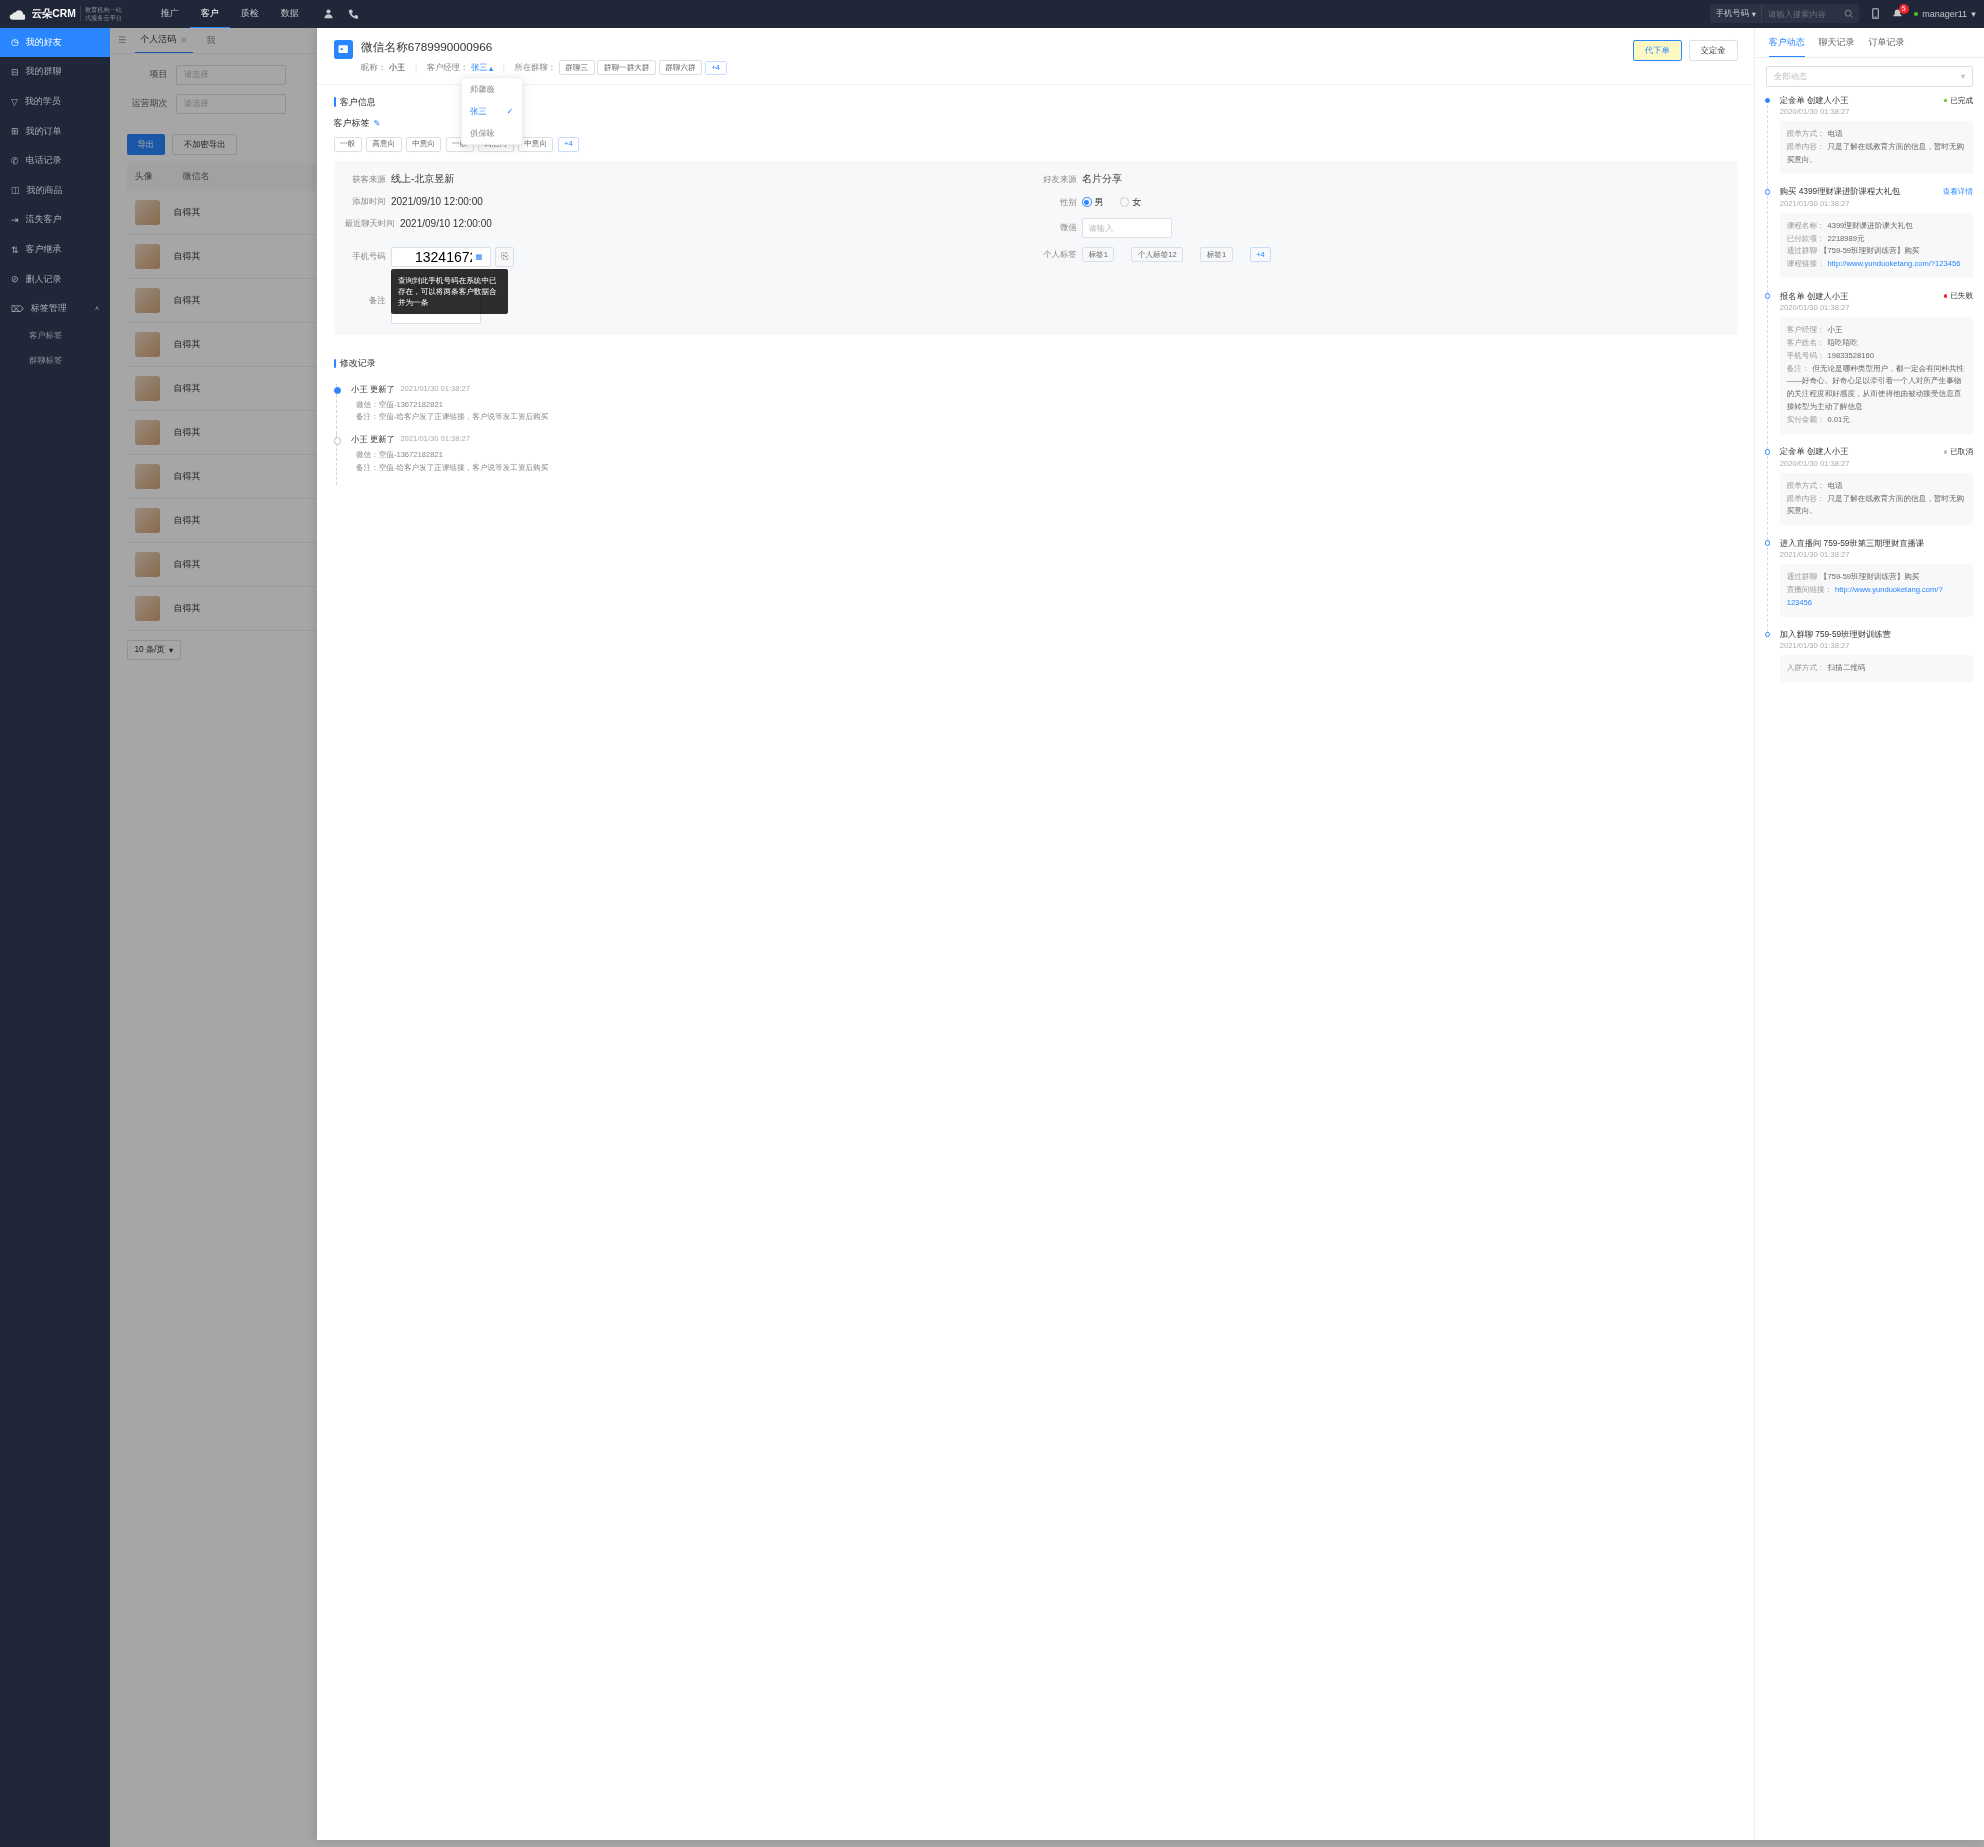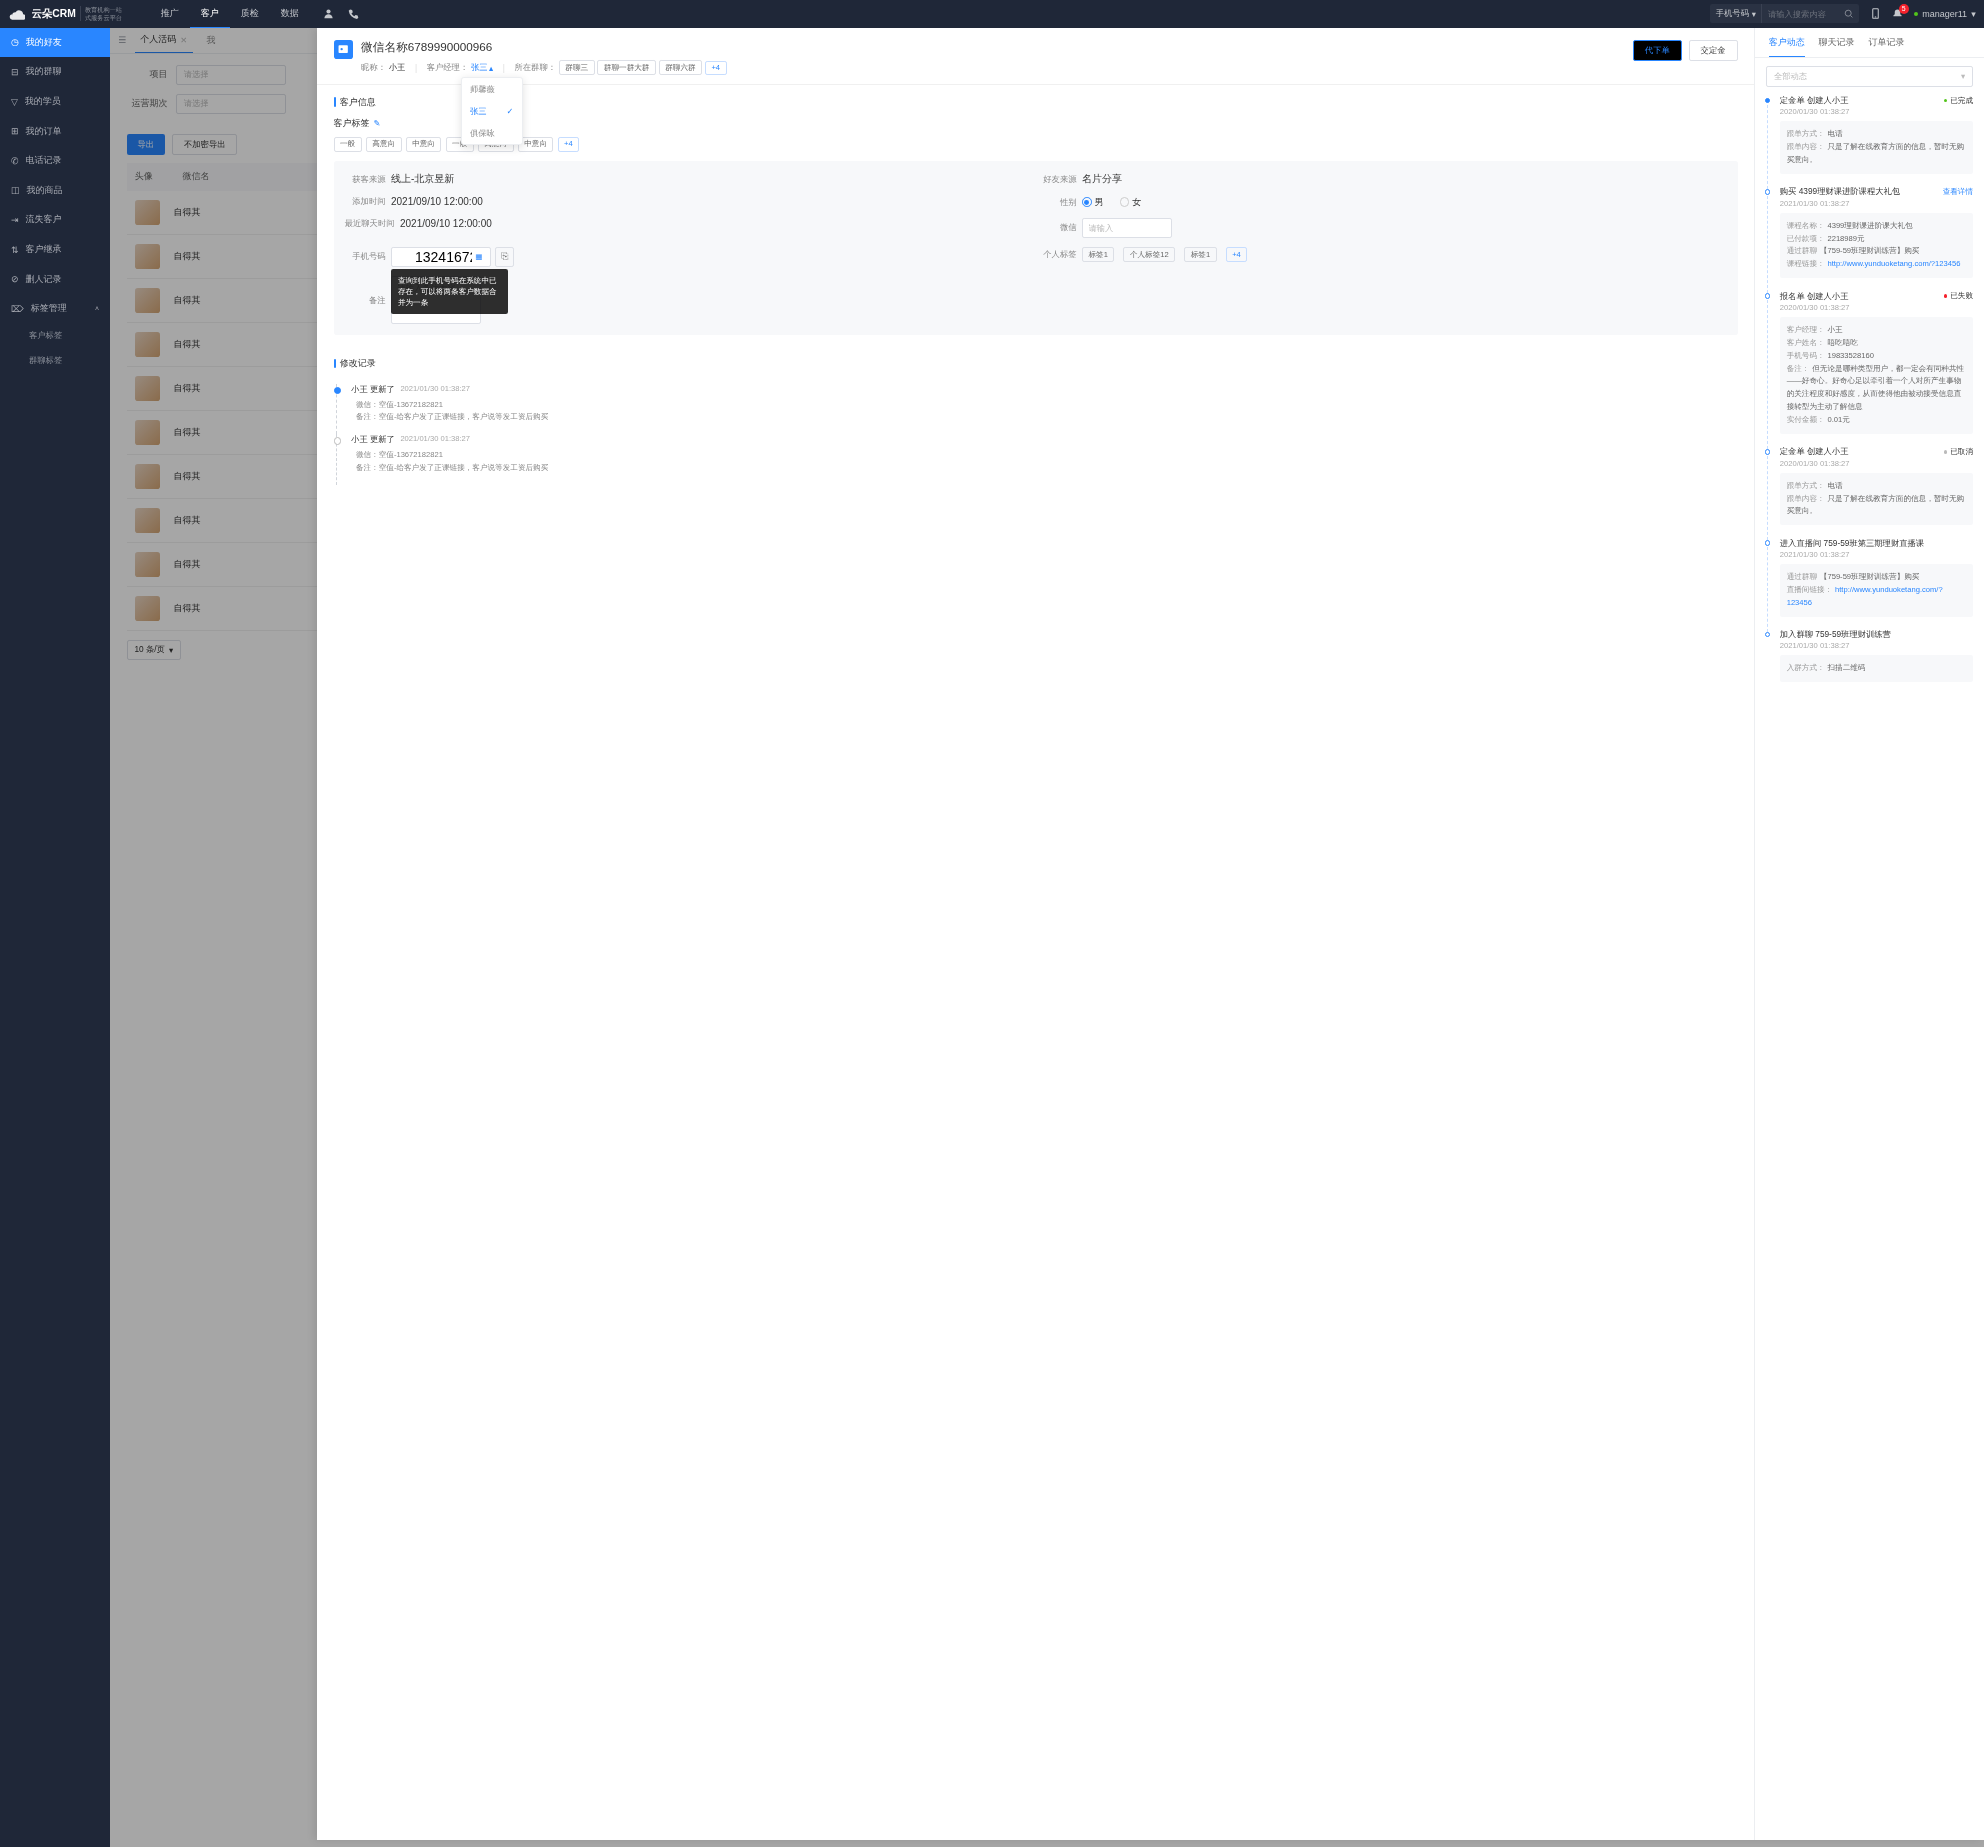--- a/index.html
+++ b/index.html
@@ -35,21 +35,21 @@
 .menu-toggle{color:#8a8f99;cursor:pointer}
 .page-tab{display:flex;align-items:center;gap:4.1px;padding:0 5.5px;height:26px;font-size:9px;color:#333;border-bottom:1.4px solid #2986ff}
 .page-tab .x{color:#bbb;cursor:pointer;font-size:8.3px}
 .filters{padding:11px 16.5px}
 .filter-row{display:flex;align-items:center;gap:8.3px;margin-bottom:8.3px}
 .filter-label{width:41px;text-align:right;color:#666;font-size:9px}
 .filter-select{border:0.7px solid #dcdfe6;border-radius:2.1px;height:20.7px;padding:0 6.9px;width:110px;color:#bbb;font-size:8.3px;display:flex;align-items:center;justify-content:space-between}
 .btn{border:none;border-radius:2.1px;padding:4.1px 11px;cursor:pointer;font-size:8.3px}
 .btn-primary{background:#2986ff;color:#fff}
 .btn-default{background:#fff;border:0.7px solid #dcdfe6;color:#333}
-.btn-outline{background:#000000;border:0.7px solid #2986ff;color:#2986ff}
+.btn-outline{background:#fef9c3;border:0.7px solid #2986ff;color:#2986ff}
 .action-btns{display:flex;gap:6.9px;padding:0 16.5px 8.3px}
 .table{padding:0 16.5px}
 .th-row{display:flex;background:#f7f8fa;height:27.6px;align-items:center;font-size:9px;color:#666;padding:0 8.3px;gap:13.8px}
 .td-row{display:flex;height:44px;align-items:center;border-bottom:0.7px solid #f0f0f0;padding:0 8.3px;gap:13.8px}
 .avatar{width:25px;height:25px;border-radius:2.8px;background:linear-gradient(135deg,#e8d5c4,#d4a574);flex-shrink:0}
 .pager{display:flex;align-items:center;gap:6.9px;padding:9.6px 16.5px}
 .pager-select{border:0.7px solid #dcdfe6;border-radius:2.1px;height:19.3px;padding:0 6.9px;font-size:8.3px;display:flex;align-items:center;gap:4.1px}
 .drawer{position:absolute;top:0;right:0;bottom:7px;width:calc(100% - 207px);background:#fff;z-index:10;display:flex;box-shadow:-2.8px 0 8.3px rgba(0,0,0,.1)}
 .drawer-left{flex:1;overflow-y:auto;border-right:0.7px solid #eceef1}
 .drawer-right{width:229px;overflow-y:auto}
@@ -430,21 +430,21 @@
                 <span class="info-lbl">手机号码</span>
                 <div class="phone-wrap">
                   <input class="phone-input" value="13241672152" style="">
                   <span class="phone-icons">▦</span>
                   <span class="copy-icon">⎘</span>
                   <div class="tooltip">查询到此手机号码在系统中已存在，可以将两条客户数据合并为一条</div>
                 </div>
               </div>
               <div class="info-cell">
                   <span class="info-lbl">个人标签</span>
-                <div style="display:flex;flex-wrap:wrap;gap:9px">
+                <div style="display:flex;flex-wrap:wrap;gap:17px">
                   <span class="chip">标签1</span>
                   <span class="chip">个人标签12</span>
                   <span class="chip">标签1</span>
                   <span class="chip blue">+4</span>
                 </div>
               </div>
             </div>
             <div class="info-row">
               <div class="info-cell">
                   <span class="info-lbl">备注</span>

